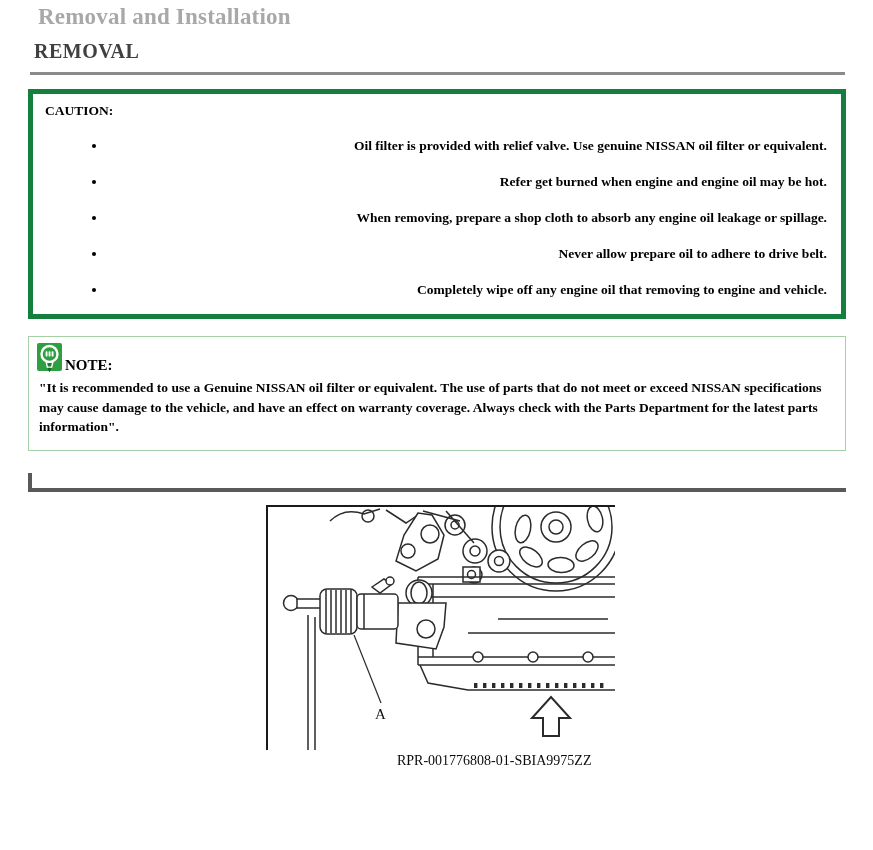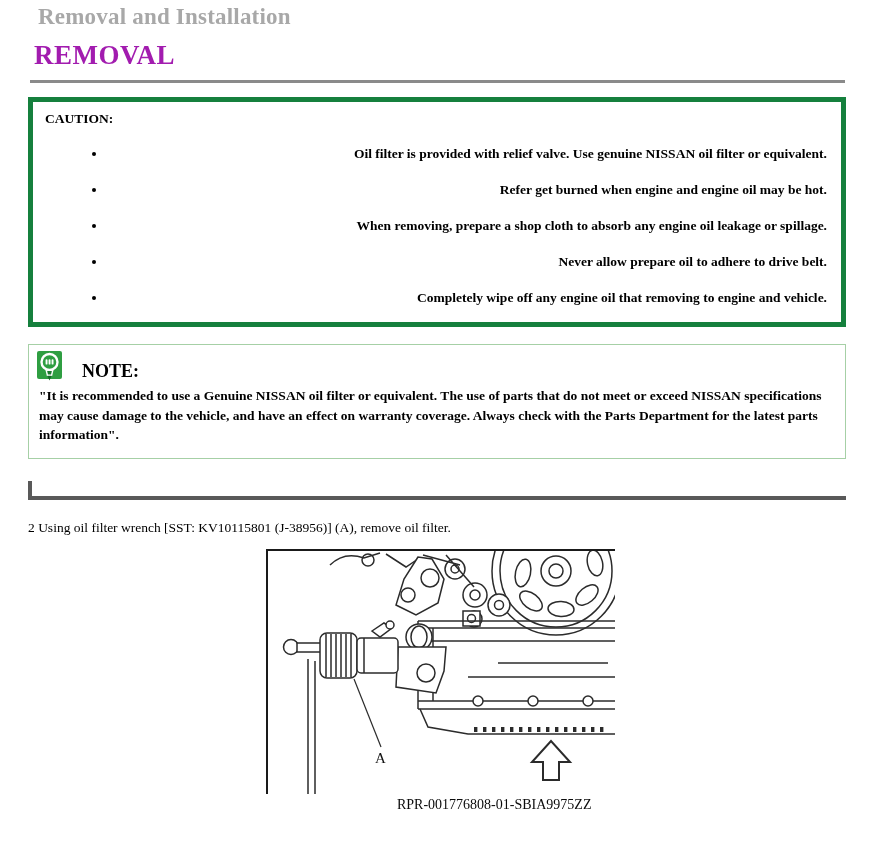--- a/index.html
+++ b/index.html
@@ -2,32 +2,32 @@
 <html><head>
 <meta charset="utf-8">
 <style>
   html,body{margin:0;padding:0;background:#fff;width:873px;height:850px;overflow:hidden;
     font-family:"Liberation Serif","DejaVu Serif",serif;color:#000;}
   .page{position:relative;width:873px;height:850px;}
 
   .hdr-title{margin:4px 0 0 38px;font-size:23px;font-weight:bold;color:#a8a8a8;letter-spacing:.2px;}
   .doc-code{text-align:right;margin:10px 28px 0 0;font-size:8.5px;font-weight:bold;color:#9a9aa2;}
 
-  .section-title{margin:10px 0 0 34px;font-size:27px;font-weight:bold;color:#a21caf;letter-spacing:.5px;}
+  .section-title{margin:10px 0 0 34px;font-size:20px;font-weight:bold;color:#404040;letter-spacing:.5px;}
   .section-rule{margin:9px 28px 0 30px;border:0;border-top:3px solid #8a8a8a;height:0;}
 
   .caution-box{margin:14px 27px 0 28px;border:5px solid #15803d;padding:9px 14px 16px 12px;background:#fff;}
   .caution-label{font-size:13.5px;font-weight:bold;}
   .caution-list{margin:0;padding:0 0 0 62px;list-style:disc;}
   .caution-list li{margin-top:19px;font-size:13.5px;font-weight:bold;line-height:1.25;text-align:right;}
 
   .note-box{margin:17px 27px 0 28px;border:1px solid #a6d0a6;padding:6px 10px 14px 8px;background:#fff;}
   .note-head{display:flex;align-items:flex-end;gap:2px;}
   .note-icon{width:26px;height:32px;display:inline-block;flex:0 0 auto;}
-  .note-label{font-size:18px;font-weight:bold;padding-bottom:1px;margin-left:17px;}
+  .note-label{font-size:15px;font-weight:bold;padding-bottom:1px;}
   .note-text{margin:3px 0 0 2px;font-size:13.5px;font-weight:bold;line-height:1.42;max-width:800px;}
 
   .content-divider{margin:22px 27px 0 28px;position:relative;height:19px;}
   .content-divider .vbar{position:absolute;left:0;top:0;width:4px;height:19px;background:#595959;}
   .content-divider .hbar{position:absolute;left:0;bottom:0;width:100%;height:4px;background:#595959;}
 
   .step{margin:19px 0 0 28px;font-size:13.5px;line-height:1.3;}
   .step a{color:#5e2aa8;text-decoration:underline;cursor:pointer;}
 
   .figure-wrap{margin:13px 0 0 266px;width:347px;height:243px;border-top:2px solid #1a1a1a;border-left:2px solid #1a1a1a;overflow:hidden;background:#fff;}
@@ -73,21 +73,20 @@
     </div>
     <div class="note-text">"It is recommended to use a Genuine NISSAN oil filter or equivalent. The use of parts that do not meet or exceed NISSAN specifications may cause damage to the vehicle, and have an effect on warranty coverage. Always check with the Parts Department for the latest parts information".</div>
   </div>
 
   <div class="content-divider">
     <span class="vbar"></span>
     <span class="hbar"></span>
   </div>
 
 
-  <p class="step">2 Using oil filter wrench [SST: KV10115801 (J-38956)] (A), remove oil filter.</p>
 
   <div class="figure-wrap">
     <svg width="347" height="243" viewBox="0 0 347 243" fill="none" stroke="#2b2b2b" stroke-width="1.5">
 
       <g>
         <circle cx="288" cy="20" r="64" fill="#fff"></circle>
         <circle cx="288" cy="20" r="56" fill="#fff"></circle>
         <circle cx="288" cy="20" r="15" fill="#fff"></circle>
         <circle cx="288" cy="20" r="7" fill="#fff"></circle>
         <ellipse cx="255" cy="22" rx="7.5" ry="14" transform="rotate(12 255 22)"></ellipse>

